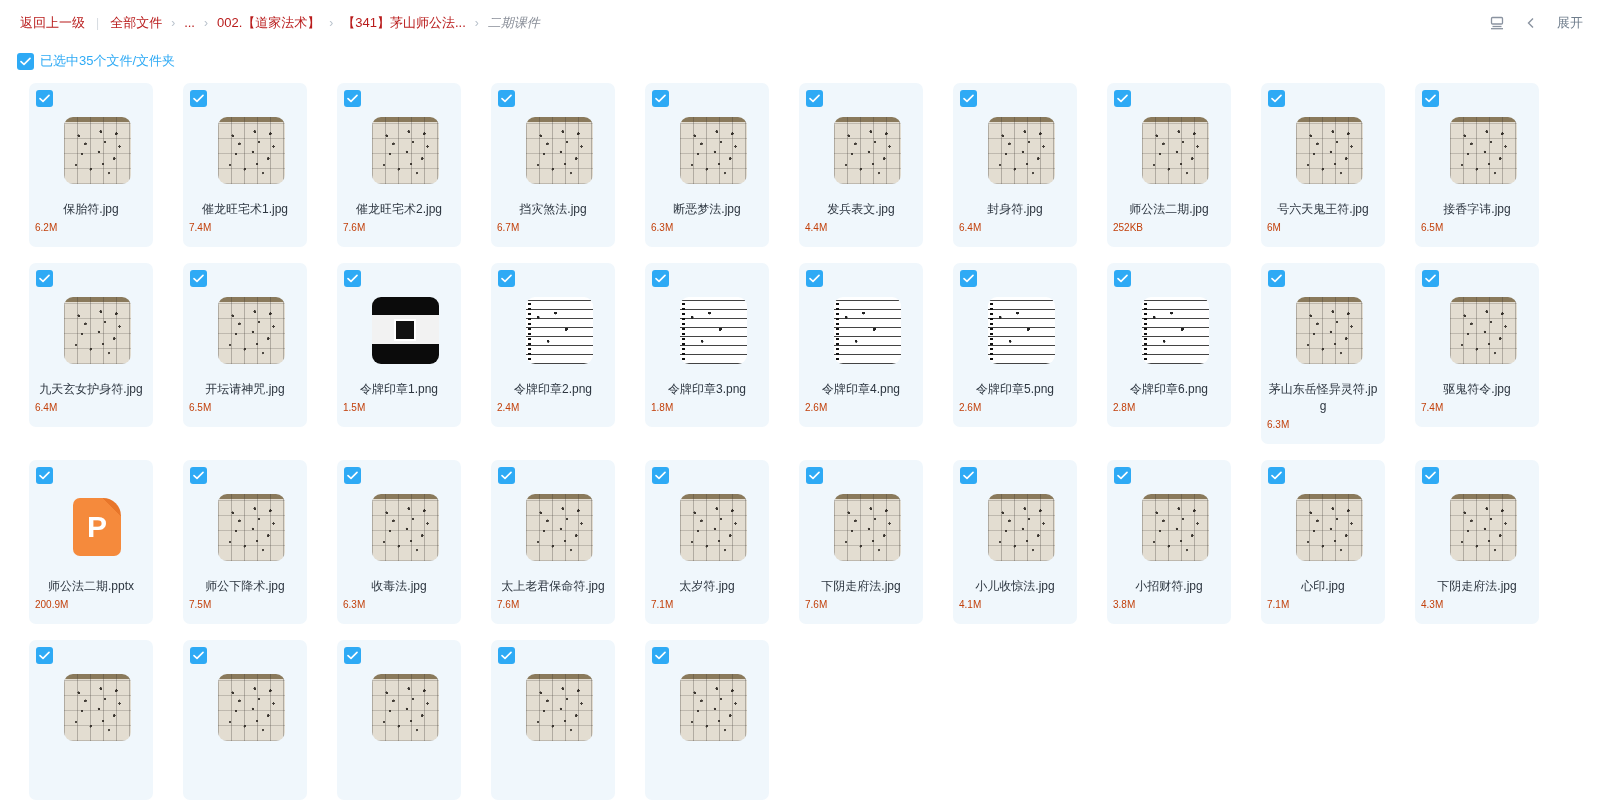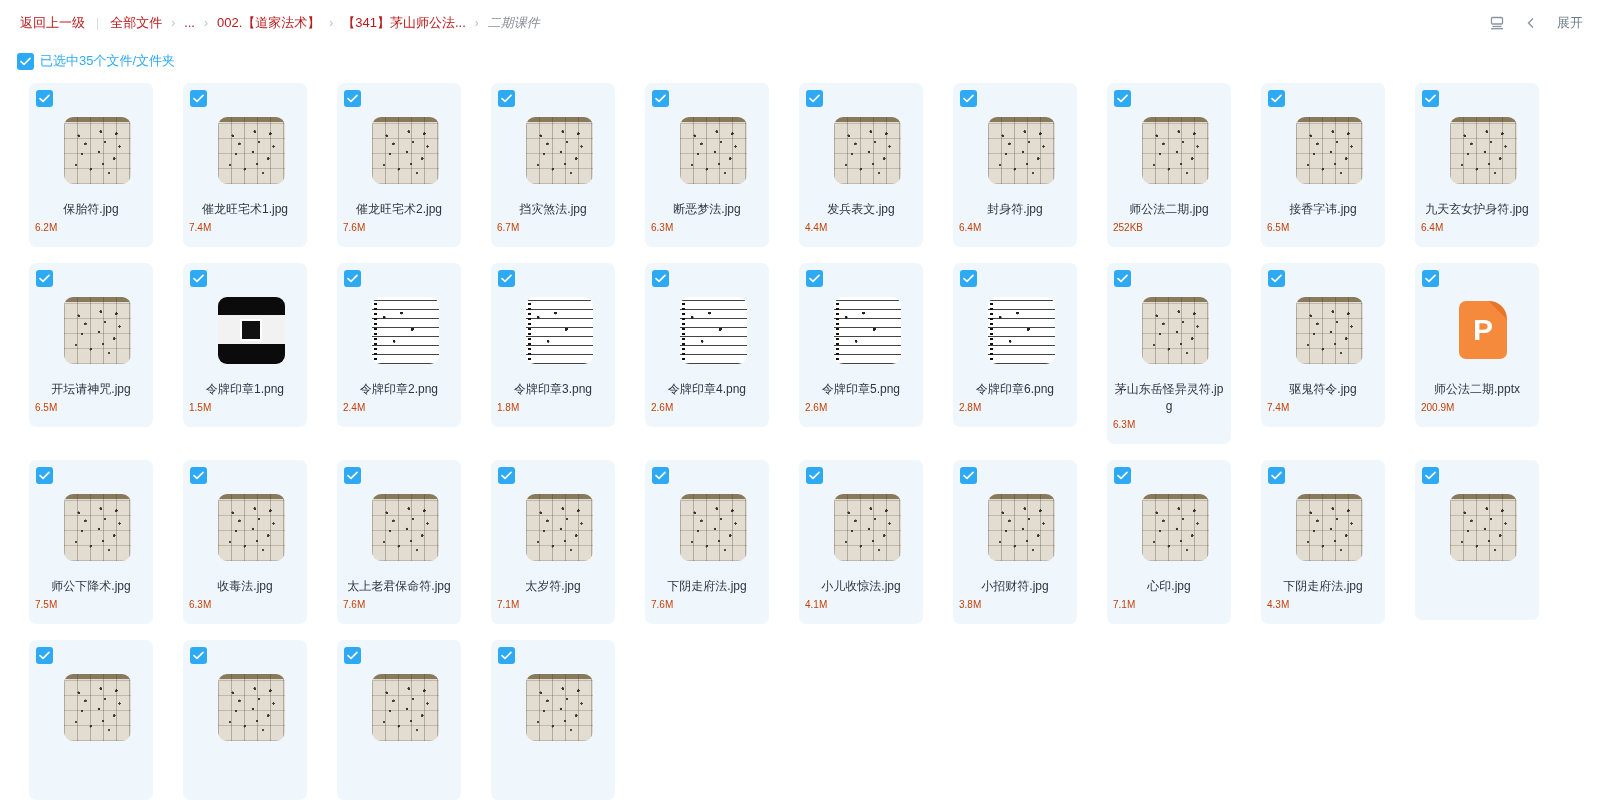--- a/index.html
+++ b/index.html
@@ -334,20 +334,32 @@
     </div>
     <div class="card">
       <span class="chk">
         <svg width="11" height="9" viewBox="0 0 11 9" fill="none" stroke="#ffffff" stroke-width="1.6" stroke-linecap="round" stroke-linejoin="round">
           <polyline points="1,4.6 4,7.4 10,1.4"></polyline>
         </svg>
       </span>
       <div class="thumb-wrap">
         <div class="thumb paper"></div>
       </div>
+      <div class="fname">号六天鬼王符.jpg</div>
+      <div class="fsize">6M</div>
+    </div>
+    <div class="card">
+      <span class="chk">
+        <svg width="11" height="9" viewBox="0 0 11 9" fill="none" stroke="#ffffff" stroke-width="1.6" stroke-linecap="round" stroke-linejoin="round">
+          <polyline points="1,4.6 4,7.4 10,1.4"></polyline>
+        </svg>
+      </span>
+      <div class="thumb-wrap">
+        <div class="thumb paper"></div>
+      </div>
       <div class="fname">接香字讳.jpg</div>
       <div class="fsize">6.5M</div>
     </div>
     <div class="card">
       <span class="chk">
         <svg width="11" height="9" viewBox="0 0 11 9" fill="none" stroke="#ffffff" stroke-width="1.6" stroke-linecap="round" stroke-linejoin="round">
           <polyline points="1,4.6 4,7.4 10,1.4"></polyline>
         </svg>
       </span>
       <div class="thumb-wrap">

